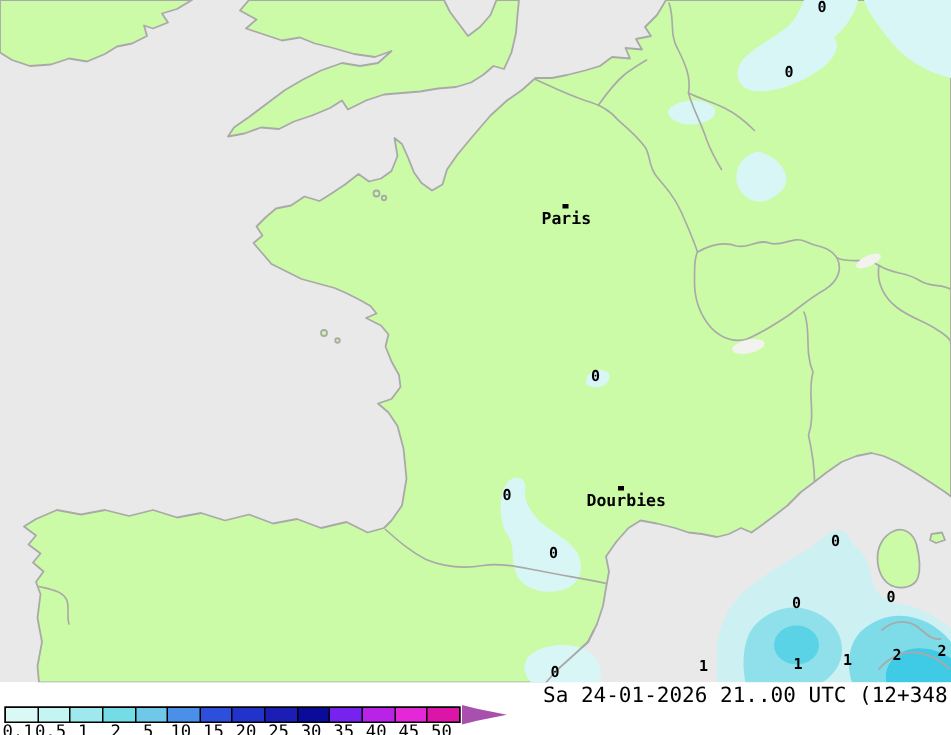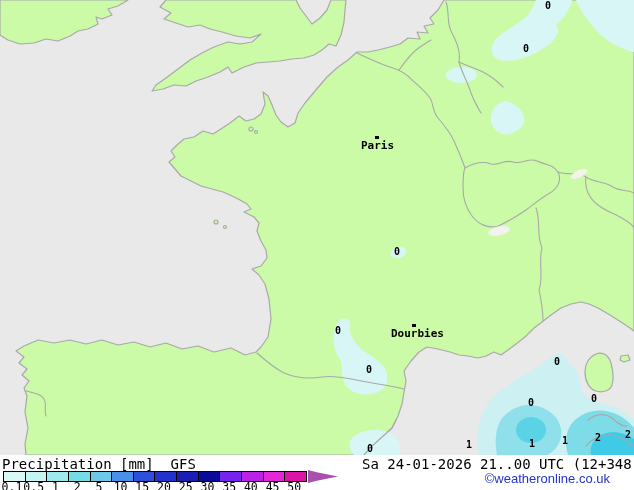--- a/index.html
+++ b/index.html
@@ -108,21 +108,20 @@
         <div class="marker" style="left: 528px; top: 398px;">0</div>
         <div class="marker" style="left: 591px; top: 394px;">0</div>
         <div class="marker" style="left: 529px; top: 439px;">1</div>
         <div class="marker" style="left: 562px; top: 436px;">1</div>
         <div class="marker" style="left: 595px; top: 433px;">2</div>
         <div class="marker" style="left: 625px; top: 430px;">2</div>
       </div>
   </div>
 
   <div class="legendbar">
-    <div class="legendtitle">Precipitation [mm]  GFS</div>
     <div class="colorbar" id="colorbar">
         <div class="seg" style="background: rgb(217, 248, 246);"></div>
         <div class="seg" style="background: rgb(195, 246, 242);"></div>
         <div class="seg" style="background: rgb(159, 233, 238);"></div>
         <div class="seg" style="background: rgb(116, 220, 228);"></div>
         <div class="seg" style="background: rgb(111, 200, 234);"></div>
         <div class="seg" style="background: rgb(74, 144, 232);"></div>
         <div class="seg" style="background: rgb(44, 80, 220);"></div>
         <div class="seg" style="background: rgb(34, 51, 204);"></div>
         <div class="seg" style="background: rgb(26, 30, 180);"></div>
@@ -147,15 +146,14 @@
         <span class="tick" style="left: 139.286px;">15</span>
         <span class="tick" style="left: 161px;">20</span>
         <span class="tick" style="left: 182.714px;">25</span>
         <span class="tick" style="left: 204.429px;">30</span>
         <span class="tick" style="left: 226.143px;">35</span>
         <span class="tick" style="left: 247.857px;">40</span>
         <span class="tick" style="left: 269.571px;">45</span>
         <span class="tick" style="left: 291.286px;">50</span>
       </div>
     <div class="timestamp">Sa 24-01-2026 21..00 UTC (12+348)</div>
-    <a class="copyright">©weatheronline.co.uk</a>
   </div>
 </div>
 
 </body></html>

